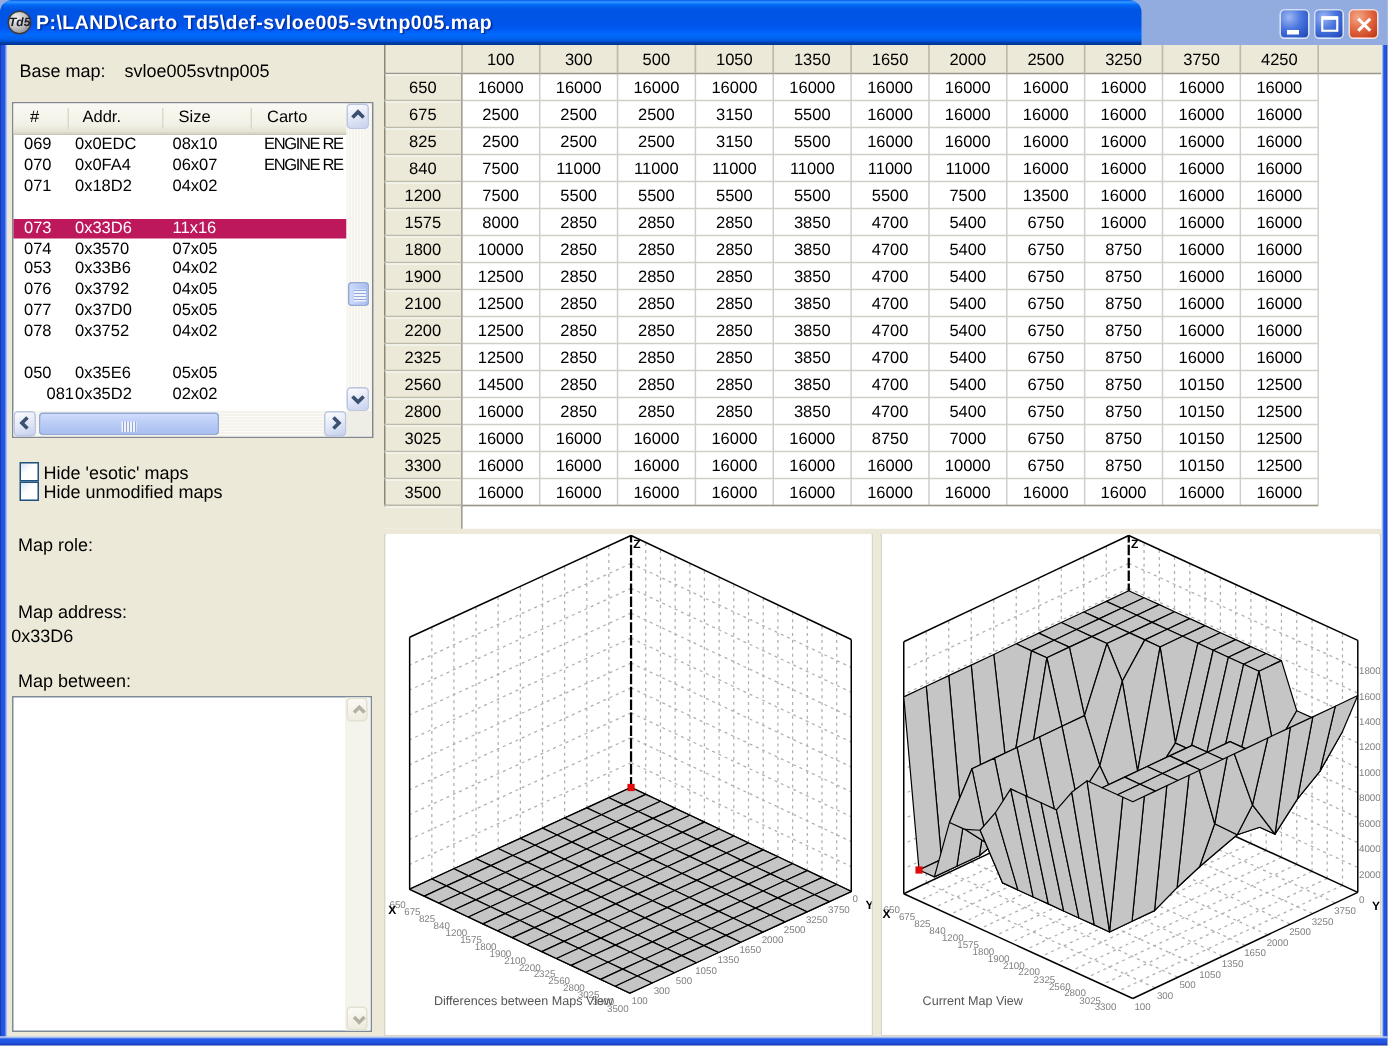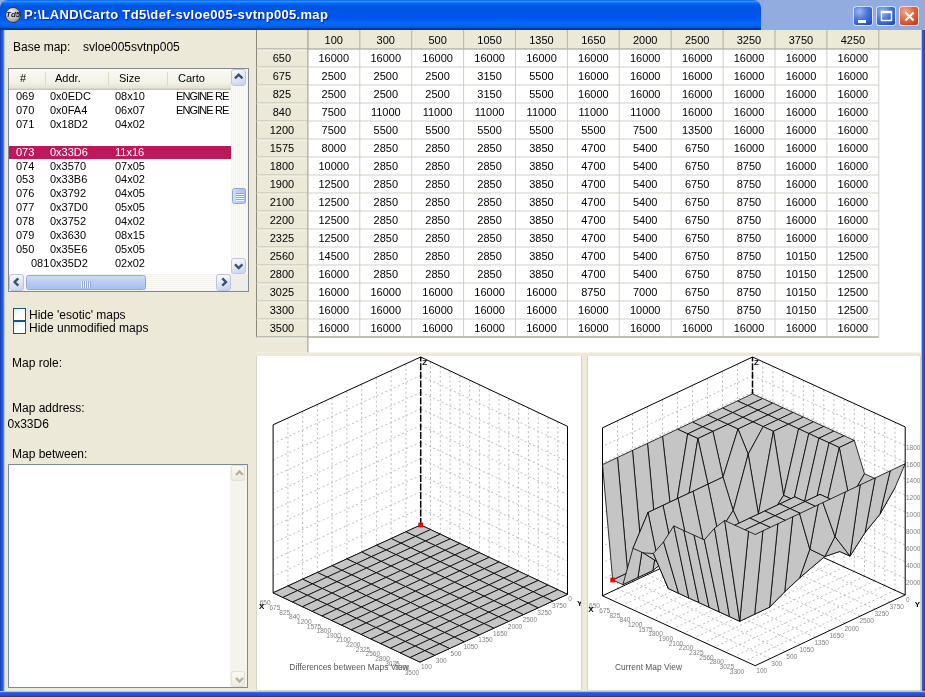--- a/index.html
+++ b/index.html
@@ -925,26 +925,20 @@
         <span style="left:41px">0x37D0</span>
         <span style="left:106px">05x05</span>
         <span style="left:167px;letter-spacing:-0.9px"></span>
       </div>
 <div class="lbr" style="top:146.1px">
         <span style="left:7px">078</span>
         <span style="left:41px">0x3752</span>
         <span style="left:106px">04x02</span>
         <span style="left:167px;letter-spacing:-0.9px"></span>
       </div>
-<div class="lbr" style="top:160.0px">
-        <span style="left:7px">079</span>
-        <span style="left:41px">0x3630</span>
-        <span style="left:106px">08x15</span>
-        <span style="left:167px;letter-spacing:-0.9px"></span>
-      </div>
 <div class="lbr" style="top:173.9px">
         <span style="left:7px">050</span>
         <span style="left:41px">0x35E6</span>
         <span style="left:106px">05x05</span>
         <span style="left:167px;letter-spacing:-0.9px"></span>
       </div>
 <div class="lbr" style="top:187.8px">
         <span style="left:22px">081</span>
         <span style="left:41px">0x35D2</span>
         <span style="left:106px">02x02</span>

